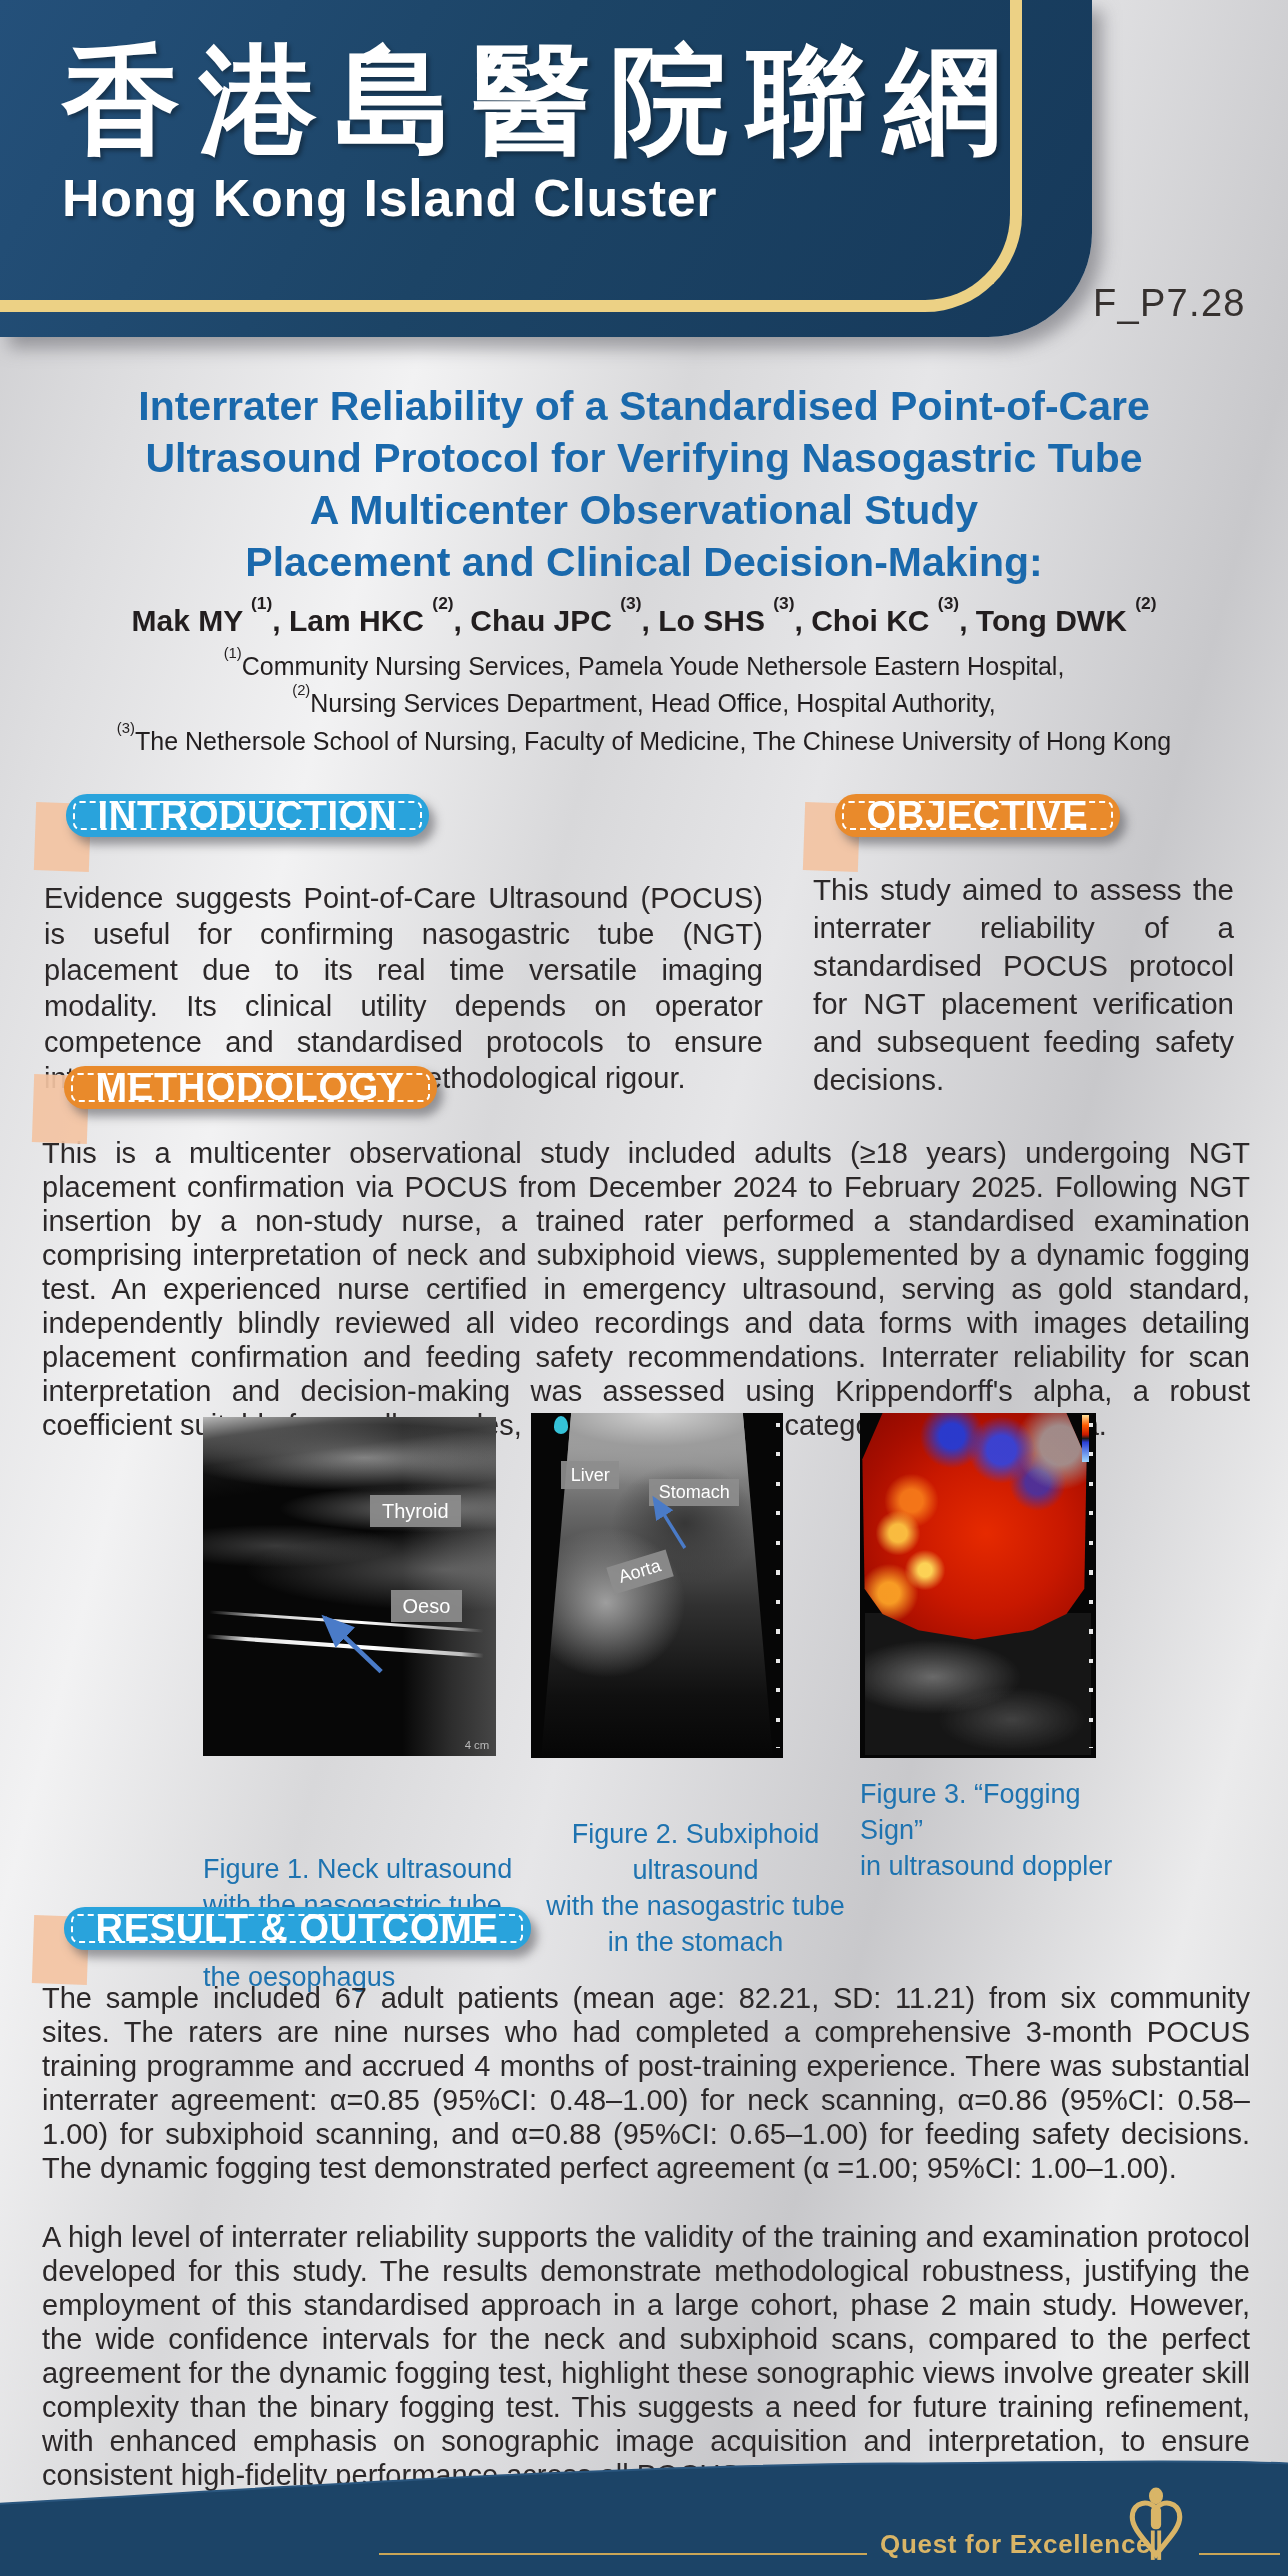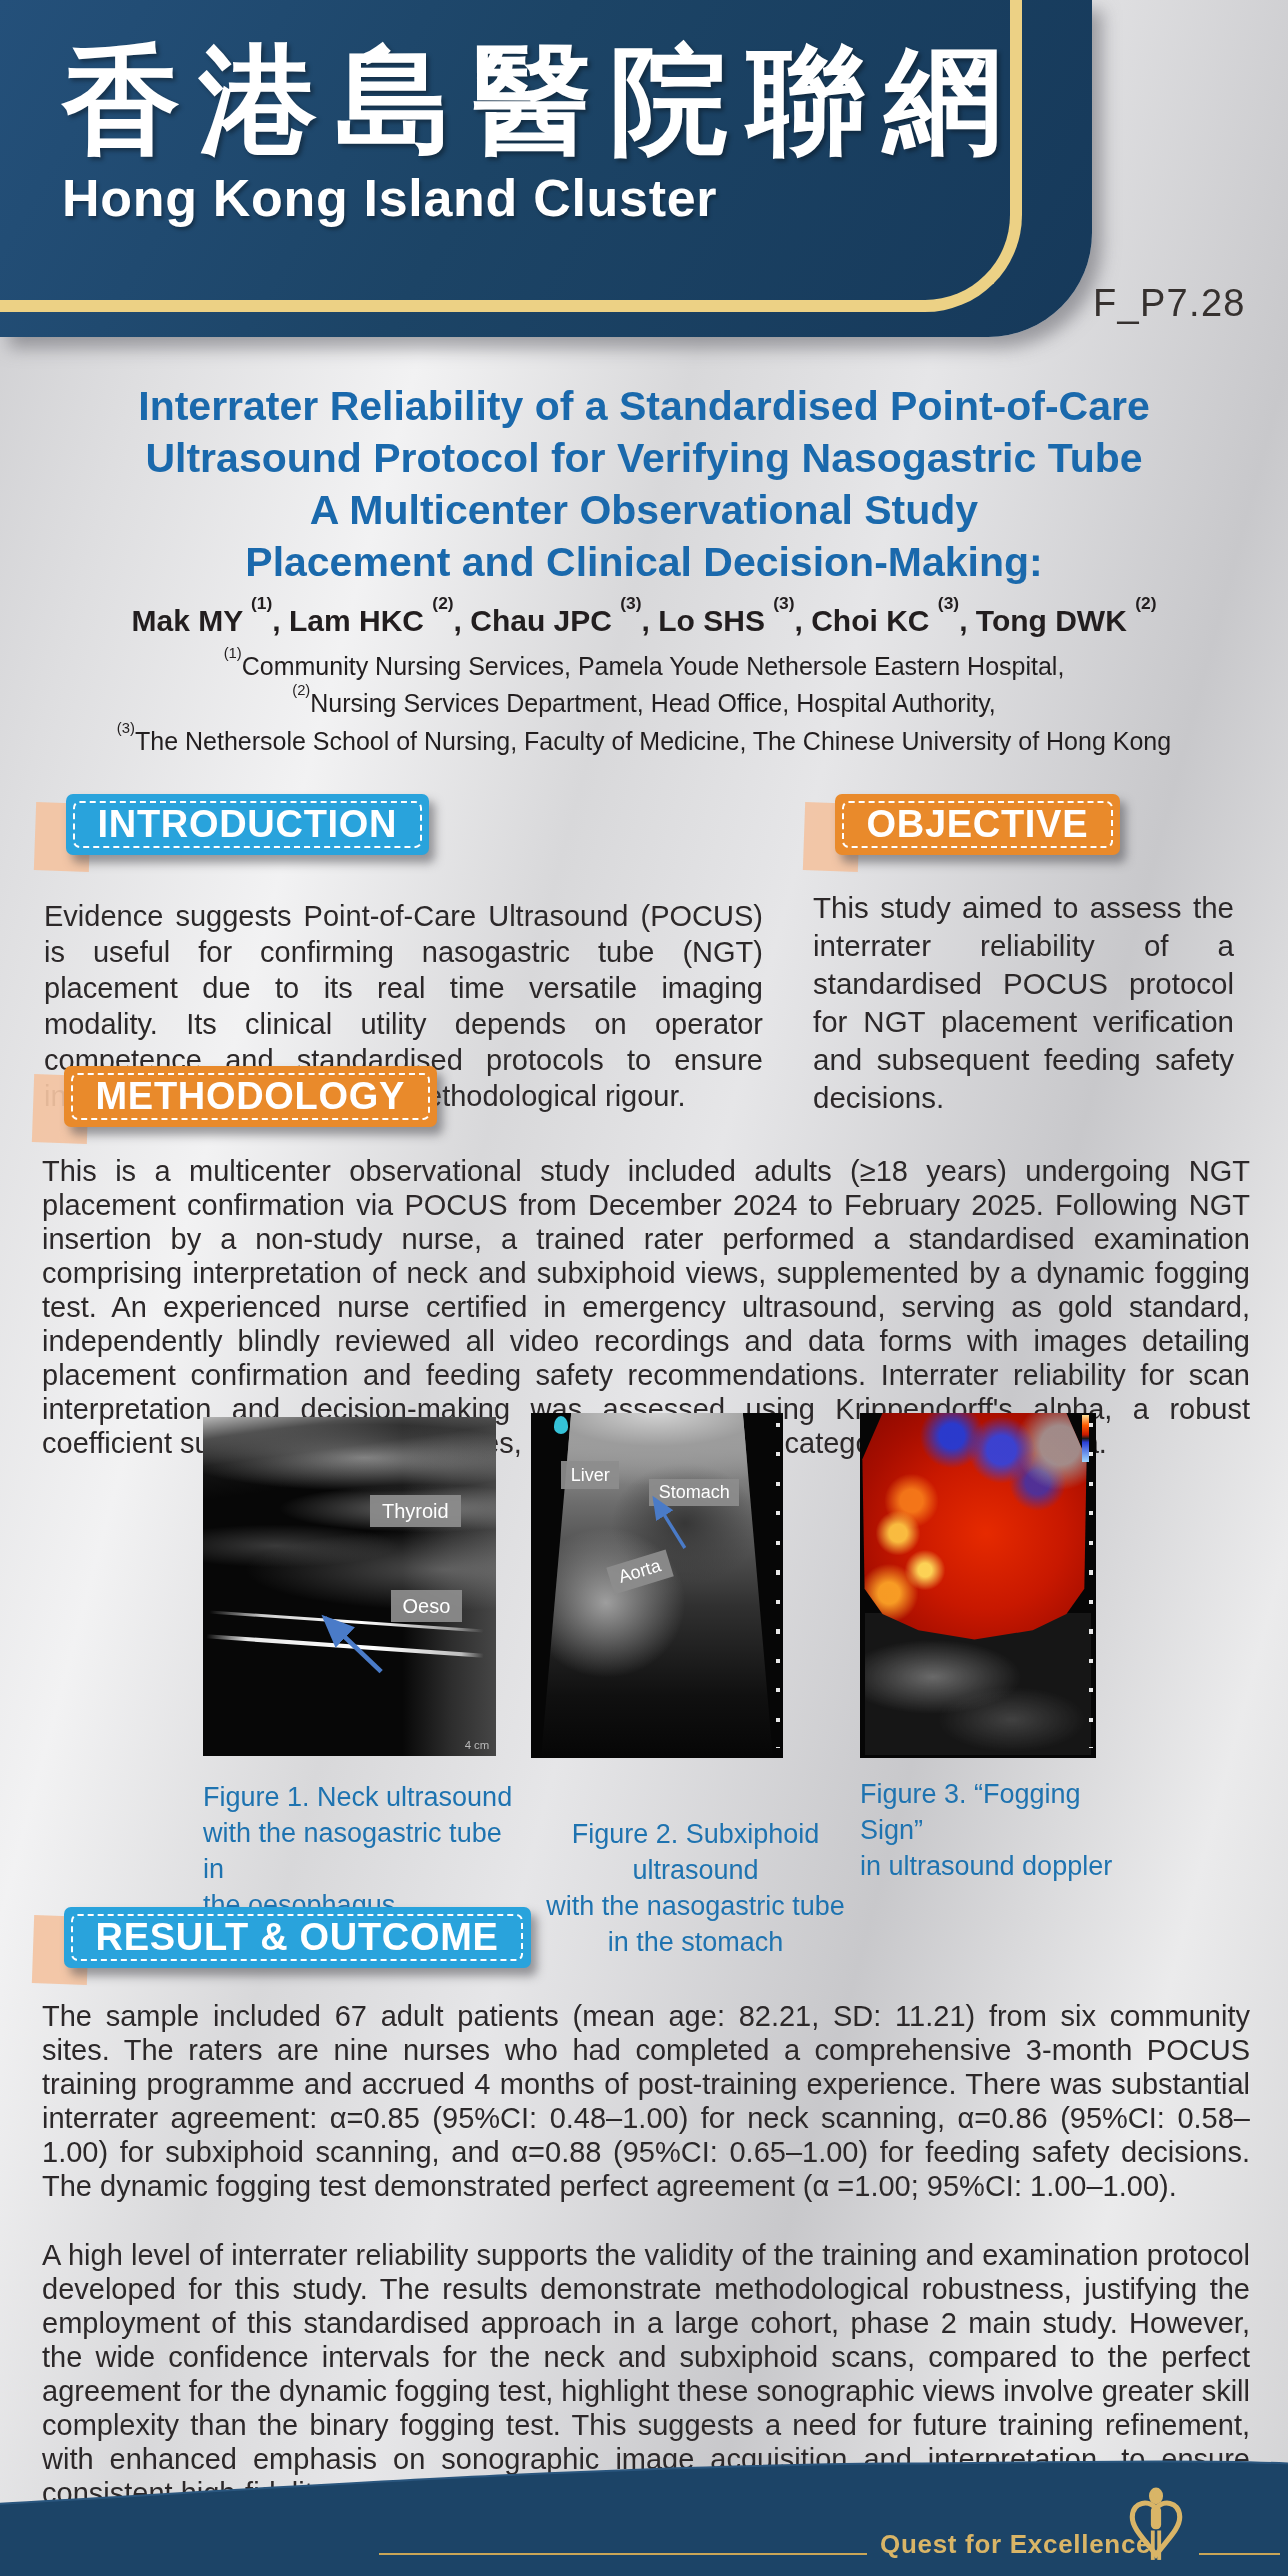--- a/index.html
+++ b/index.html
@@ -34,22 +34,22 @@
     font-size:30px; font-weight:700; color:#221e1f; }
   .authors sup { font-size:17.4px; position:relative; top:-10.7px; font-weight:700; }
   .affils { position:absolute; left:0; right:0; top:645px; text-align:center;
     font-size:25px; line-height:32px; color:#221e1f; }
   .affils sup { font-size:14.8px; position:relative; top:-8px; }
 
   
   .badge-wrap { position:relative; display:inline-block; margin-left:21.5px; }
   .tape { position:absolute; left:-31px; top:9.4px; width:55px; height:68px;
     background:#f3c3a2; opacity:.92; transform:rotate(2deg); }
-  .badge { position:relative; display:inline-block; border-radius:7px;
-    padding:9px 32px; box-shadow:6px 7.4px 9.4px rgba(70,70,76,.5); }
+  .badge { position:relative; display:inline-block; border-radius:21px;
+    padding:0 32px; box-shadow:6px 7.4px 9.4px rgba(70,70,76,.5); }
   .badge::before { content:""; position:absolute; inset:7.4px;
     border:2.7px dashed #fff; border-radius:6.7px; }
   .badge-label { position:relative; font-size:38px; font-weight:700; color:#fff;
     letter-spacing:0.7px; white-space:nowrap; }
   .badge.blue { background:#29a3dc; }
   .badge.orange { background:#e98a2b; }
 
   .body-text { font-size:29px; line-height:36px; text-align:justify; color:#2c2829; }
 
   .col-intro { position:absolute; left:44px; top:794px; width:719px; }
@@ -118,21 +118,21 @@
       radial-gradient(circle at 12% 78%,rgba(255,170,40,.9) 0 4%,transparent 11%),
       radial-gradient(circle at 22% 38%,rgba(255,140,30,.8) 0 5%,transparent 12%),
       radial-gradient(ellipse at 55% 52%,#e62a00 0%,#c81800 45%,#a80e00 72%,#8a0800 100%); }
   .color-bar { position:absolute; right:6.7px; top:2px; width:7.4px; height:47px;
     background:linear-gradient(#ffe29a 0%,#ff5a00 22%,#c81800 42%,#1a1a1a 50%,#2b3fd6 58%,#9fd8ff 100%); }
   .scale-note { position:absolute; right:6.7px; bottom:5.4px; color:#b9b9b9; font-size:11.4px; }
 
   .arrow-svg { position:absolute; overflow:visible; }
 
   .caption { position:absolute; color:#1e73b0; font-size:27px; line-height:36px; }
-  .cap1 { left:203px; top:1779px; width:315px; }
+  .cap1 { left:203px; top:1851px; width:315px; }
   .cap2 { left:531px; top:1816px; width:329px;text-align:center; }
   .cap3 { left:860px; top:1776px; width:288px; }
 
   
   .footer-swoosh { position:absolute; left:0; bottom:0; width:1288px; height:174px; }
   .gold-rule { position:absolute; height:2px; background:#c9a557; z-index:3; }
   .rule-left { left:379px; top:2553px; width:488px; }
   .rule-right { left:1199px; top:2553px; width:81px; }
   .slogan { position:absolute; left:880px; top:2529px; font-size:26px; font-weight:700;
     color:#d9b567; letter-spacing:0.7px; z-index:3; white-space:nowrap; }

